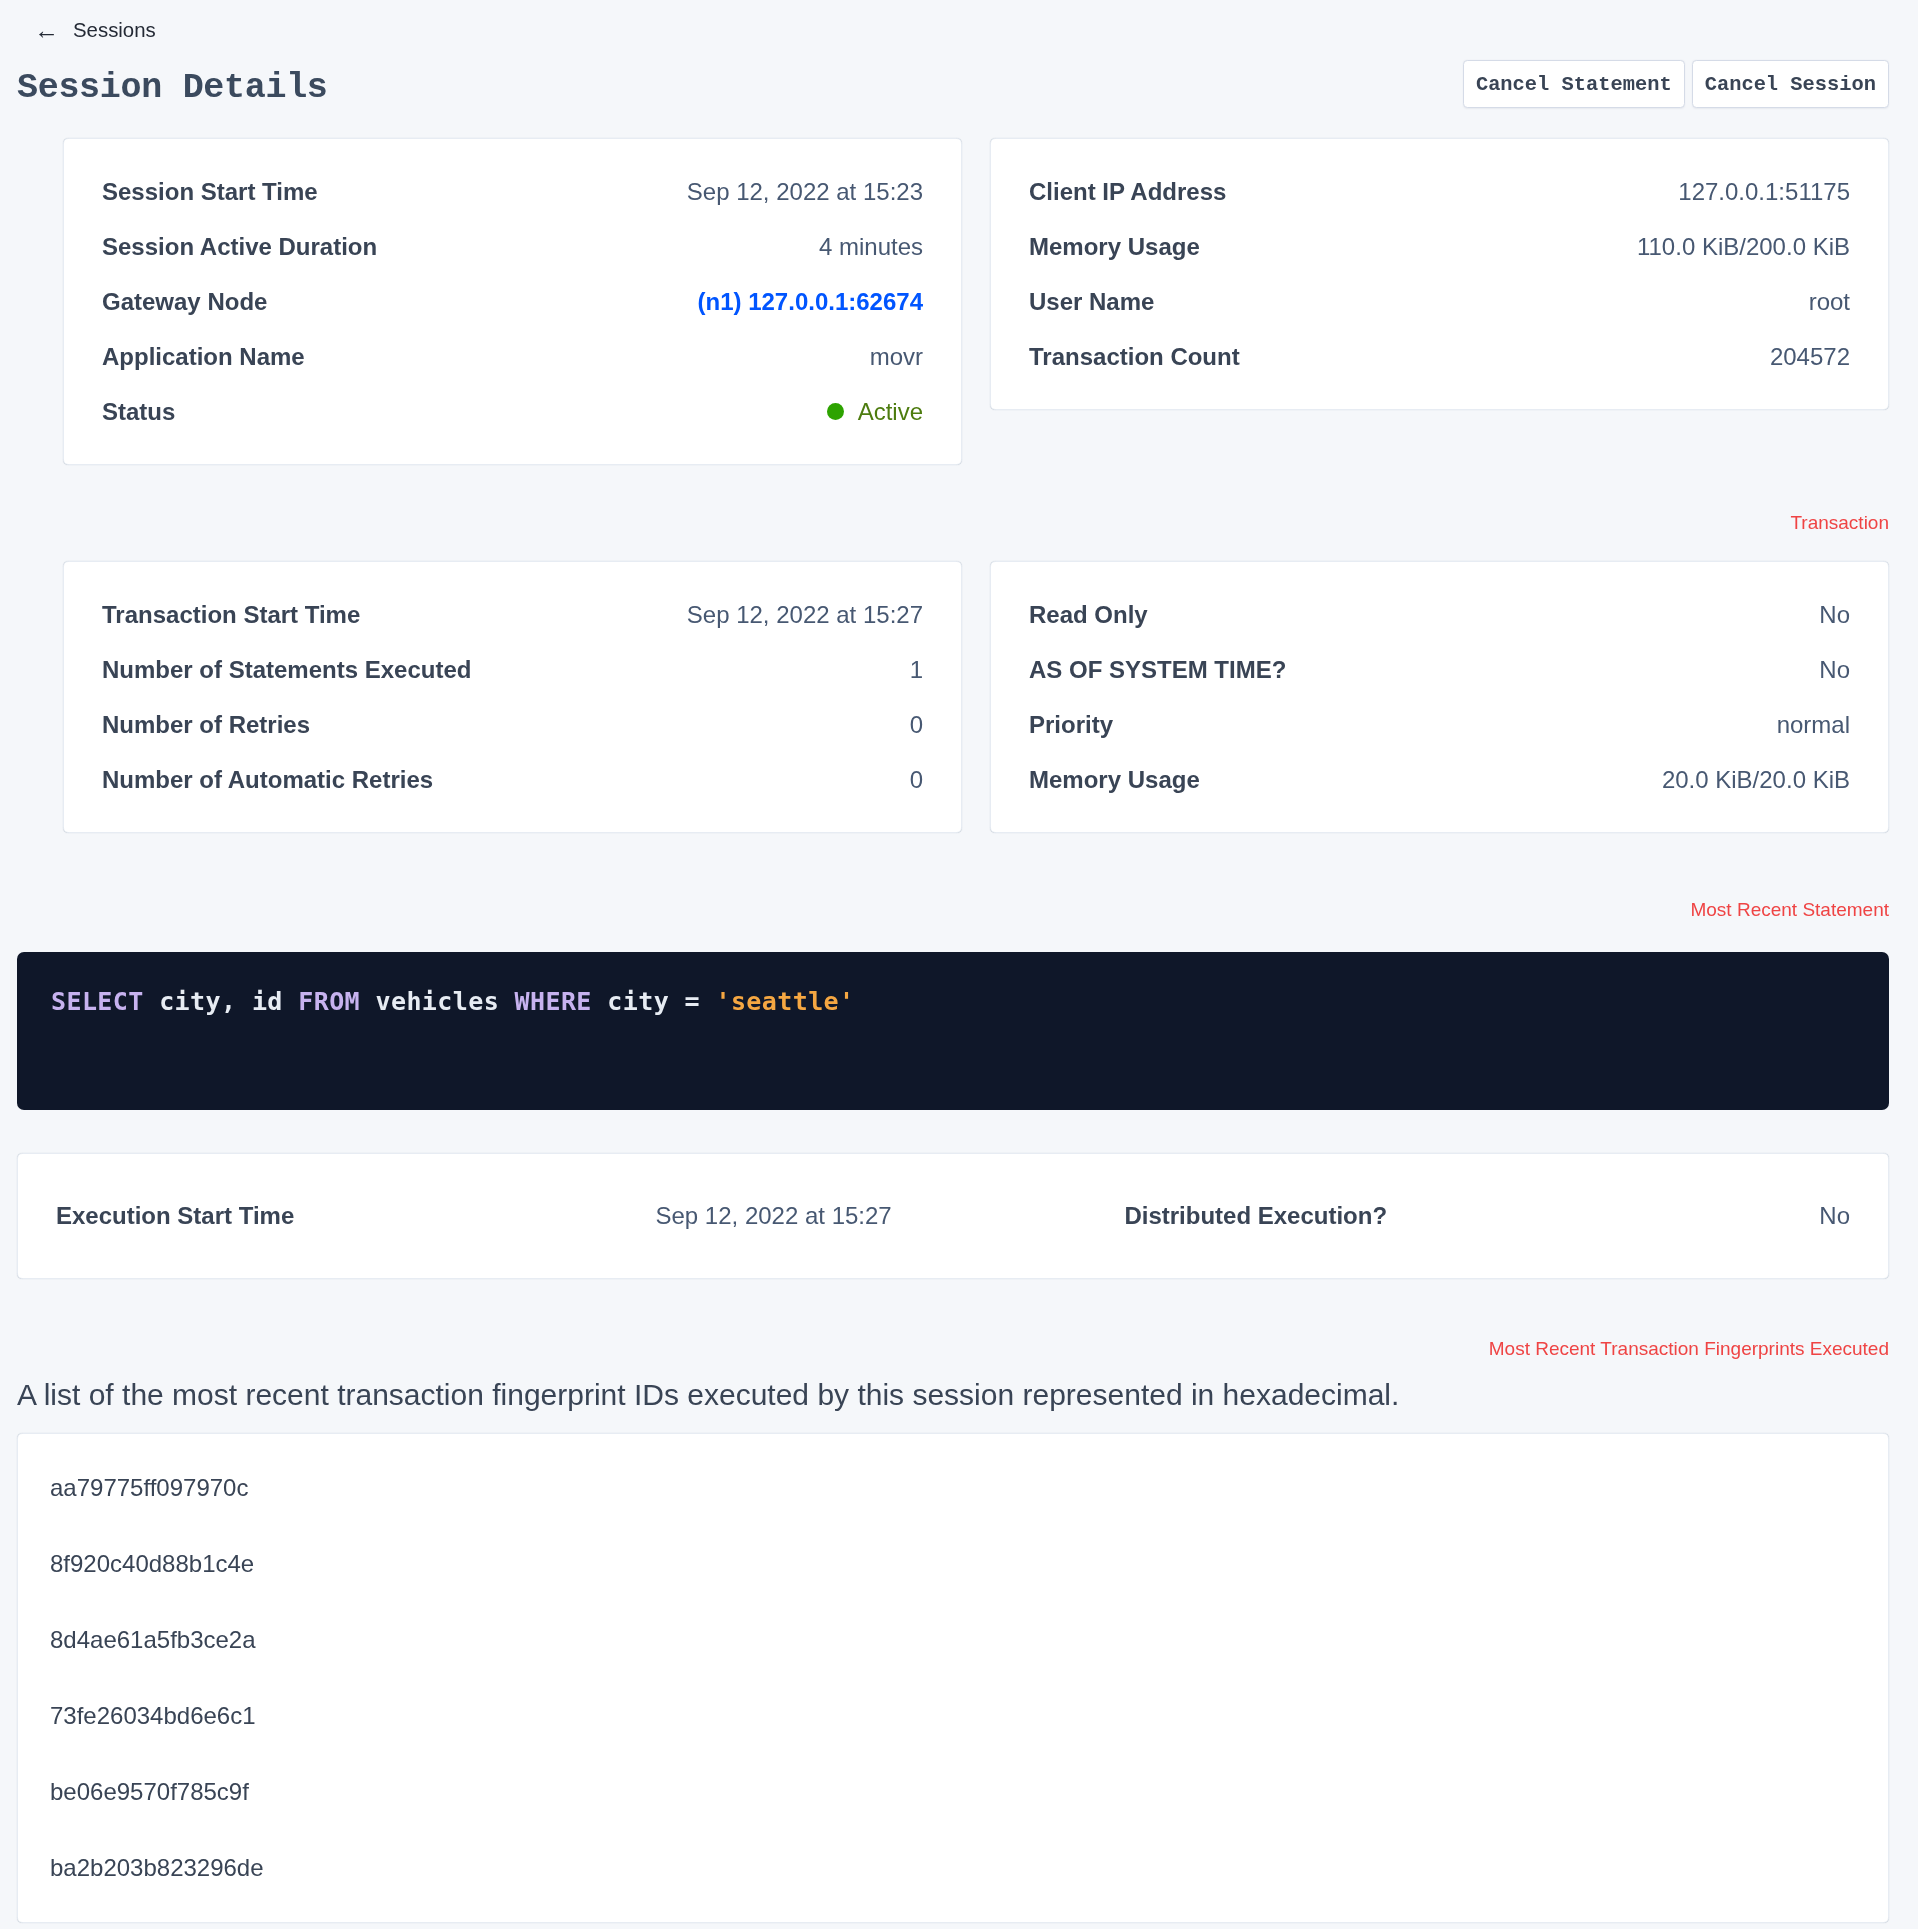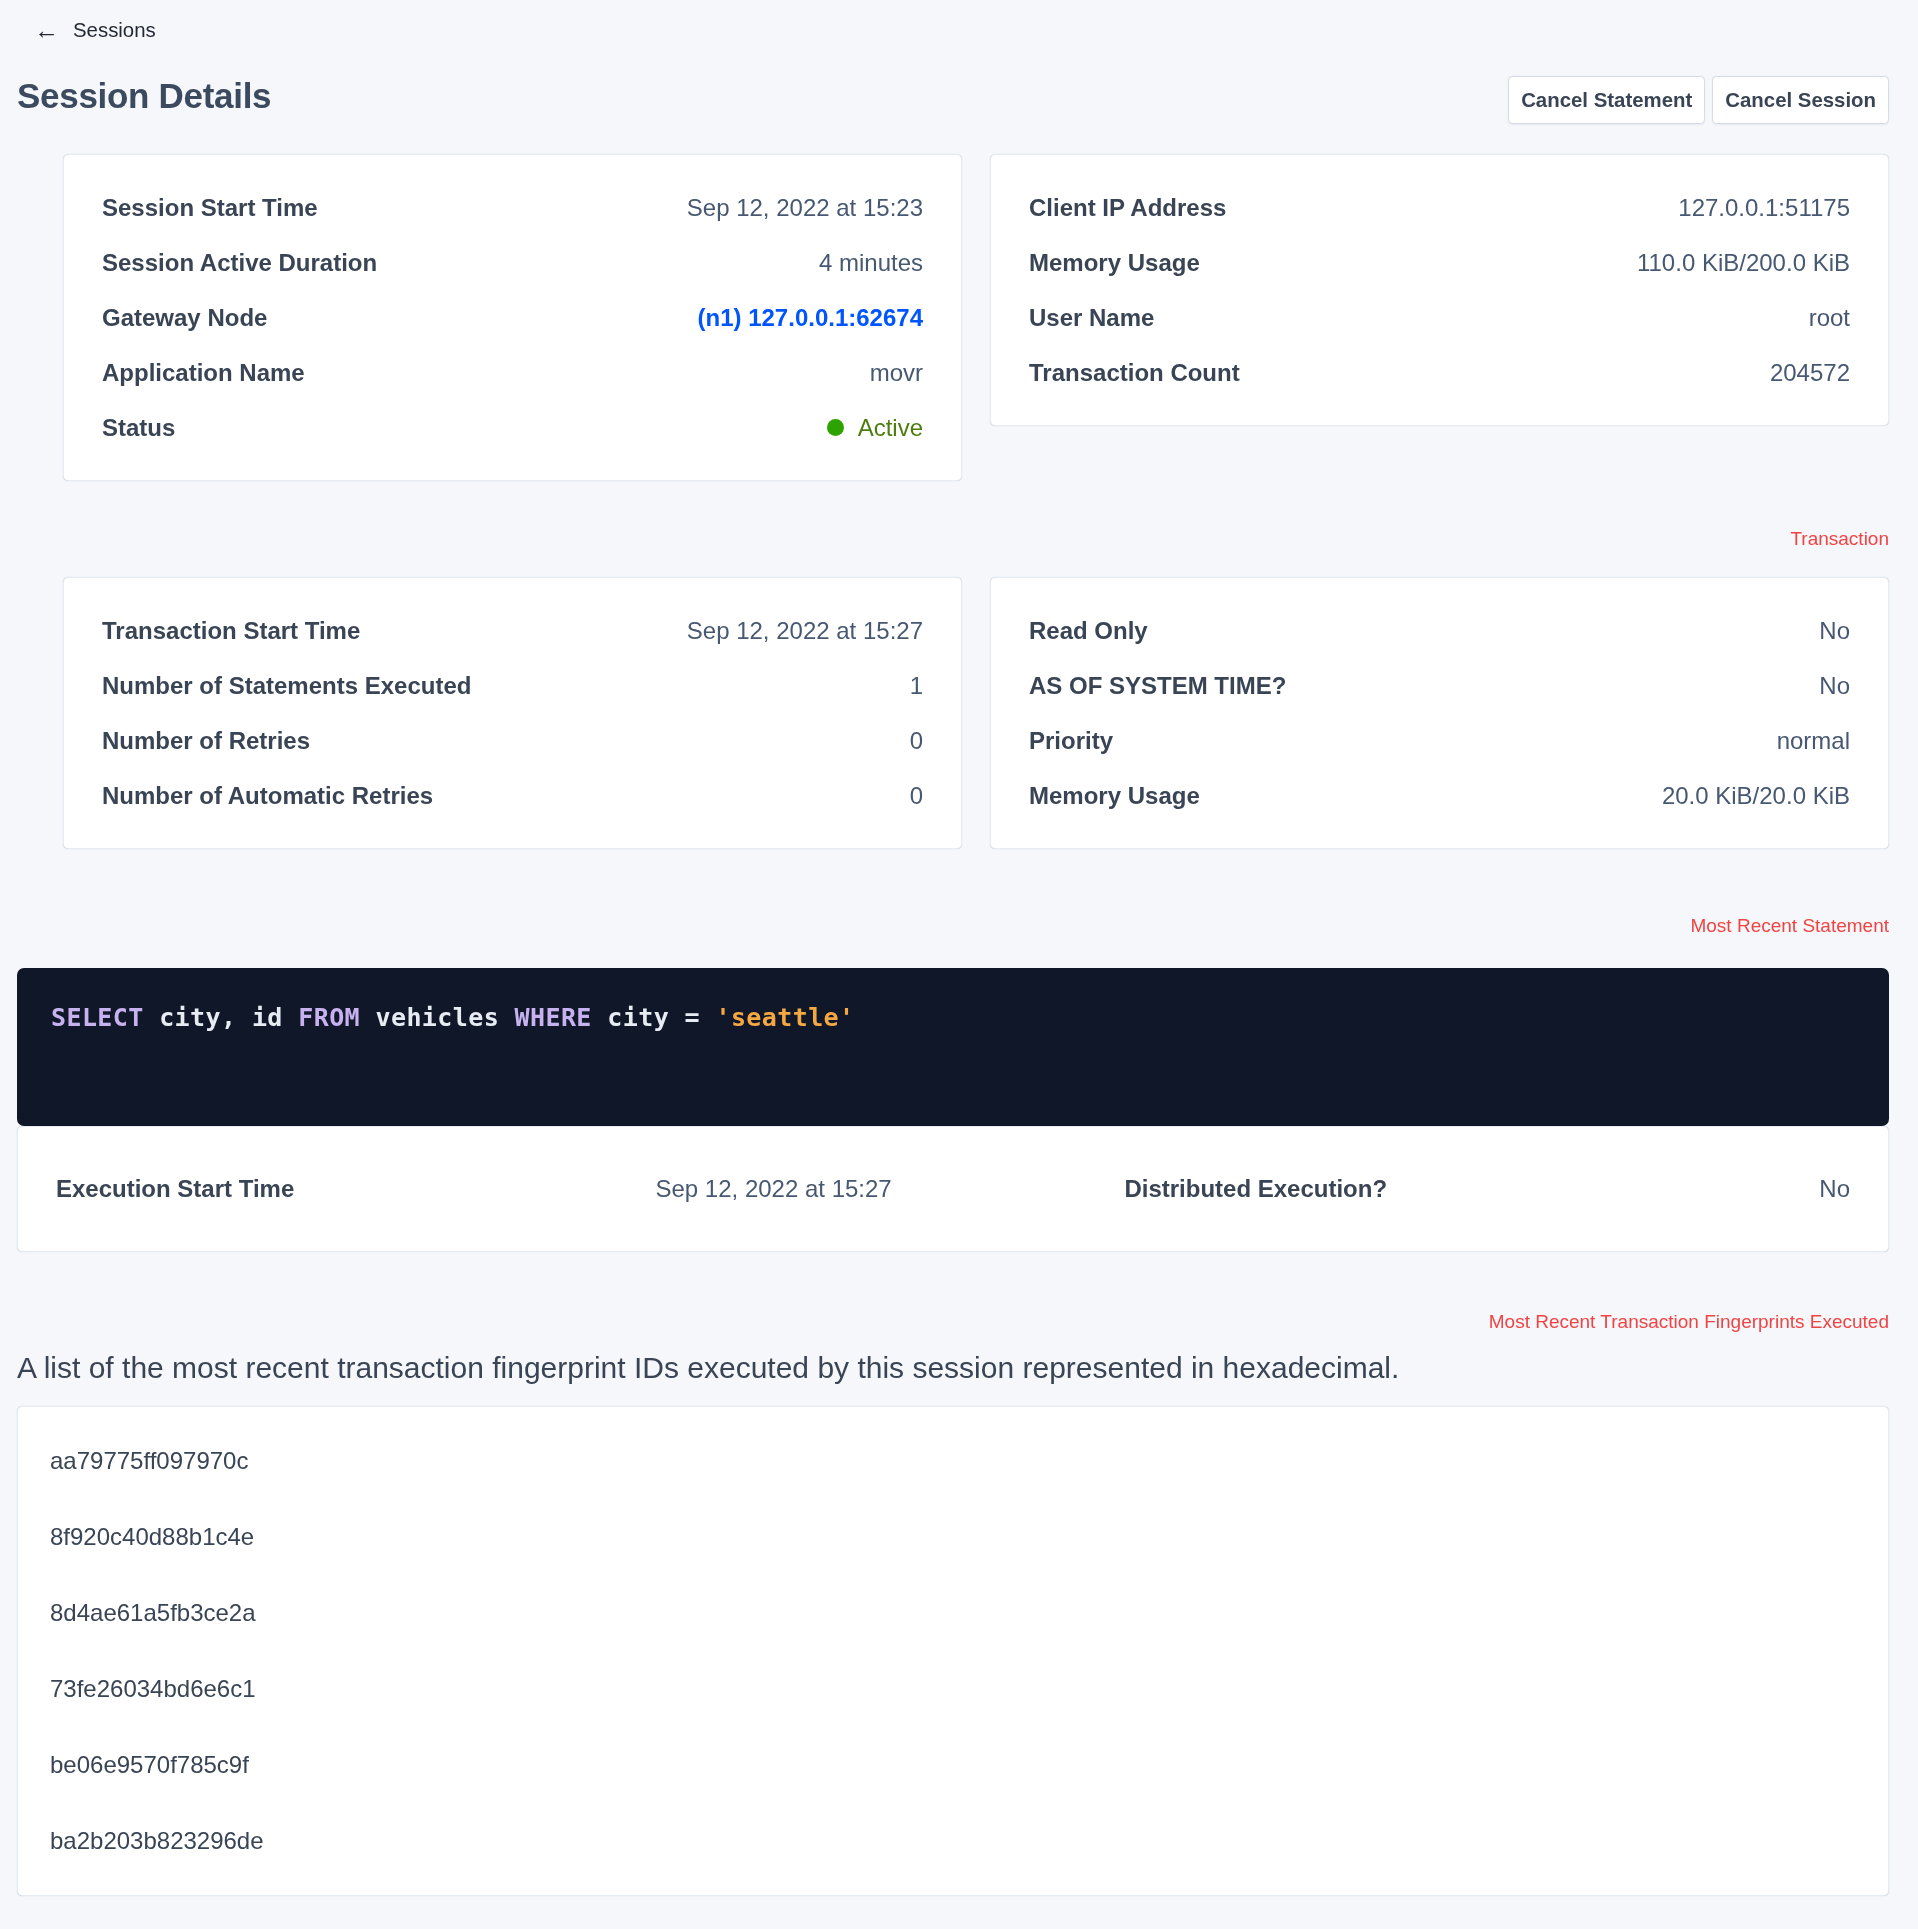--- a/index.html
+++ b/index.html
@@ -16,21 +16,21 @@
 
   
   .breadcrumb {
     display: flex; align-items: center; gap: 14px;
     margin-left: 17px; height: 28px;
     font-size: 20.4px; color: #242a35; width: max-content; cursor: pointer;
   }
   .breadcrumb .arrow { font-size: 25px; line-height: 1; color: #242a35; }
 
   
-  .header-row { display: flex; justify-content: space-between; align-items: flex-start; margin-top: 32px; }
+  .header-row { display: flex; justify-content: space-between; align-items: flex-end; margin-top: 16px; font-family: Liberation Mono, monospace; }
   .page-title { font-size: 35px; font-weight: 700; color: #3b4a5e; letter-spacing: -0.3px; }
   .header-actions { display: flex; gap: 7px; }
   .btn {
     height: 48px; padding: 0 12px;
     background: #ffffff; border: 0.9px solid #d5dbe7; border-radius: 4.4px;
     font-family: inherit; font-size: 20.4px; font-weight: 700; color: #394455;
     cursor: pointer; box-shadow: 0 0.9px 1.8px rgba(60,80,110,0.08);
   }
 
   
@@ -60,21 +60,21 @@
     padding: 35px 34px;
     font-family: "DejaVu Sans Mono", monospace;
     font-size: 25px; font-weight: 700; letter-spacing: 0.4px;
     white-space: pre; color: #e7ecf3;
   }
   .tok-kw { color: #c7b2ef; margin-top: 45px; }
   .tok-str { color: #f5a742; }
 
   
   .exec-card {
-    height: 126px;
+    margin-top: 43px; height: 126px;
     display: grid; grid-template-columns: 1.1fr 1fr 1.15fr 0.75fr;
     align-items: center; padding: 5px 38px; font-size: 24px;
   }
   .exec-val-1 { color: #475872; text-align: center; }
   .exec-label-2 { text-align: center; }
   .exec-val-2 { color: #475872; text-align: right; }
 
   
   .subtitle { margin-top: 14px; font-size: 30px; color: #394455; line-height: 30px; }
   .fp-card { margin-top: 23px; padding: 16px 38px 16px 32px; }

